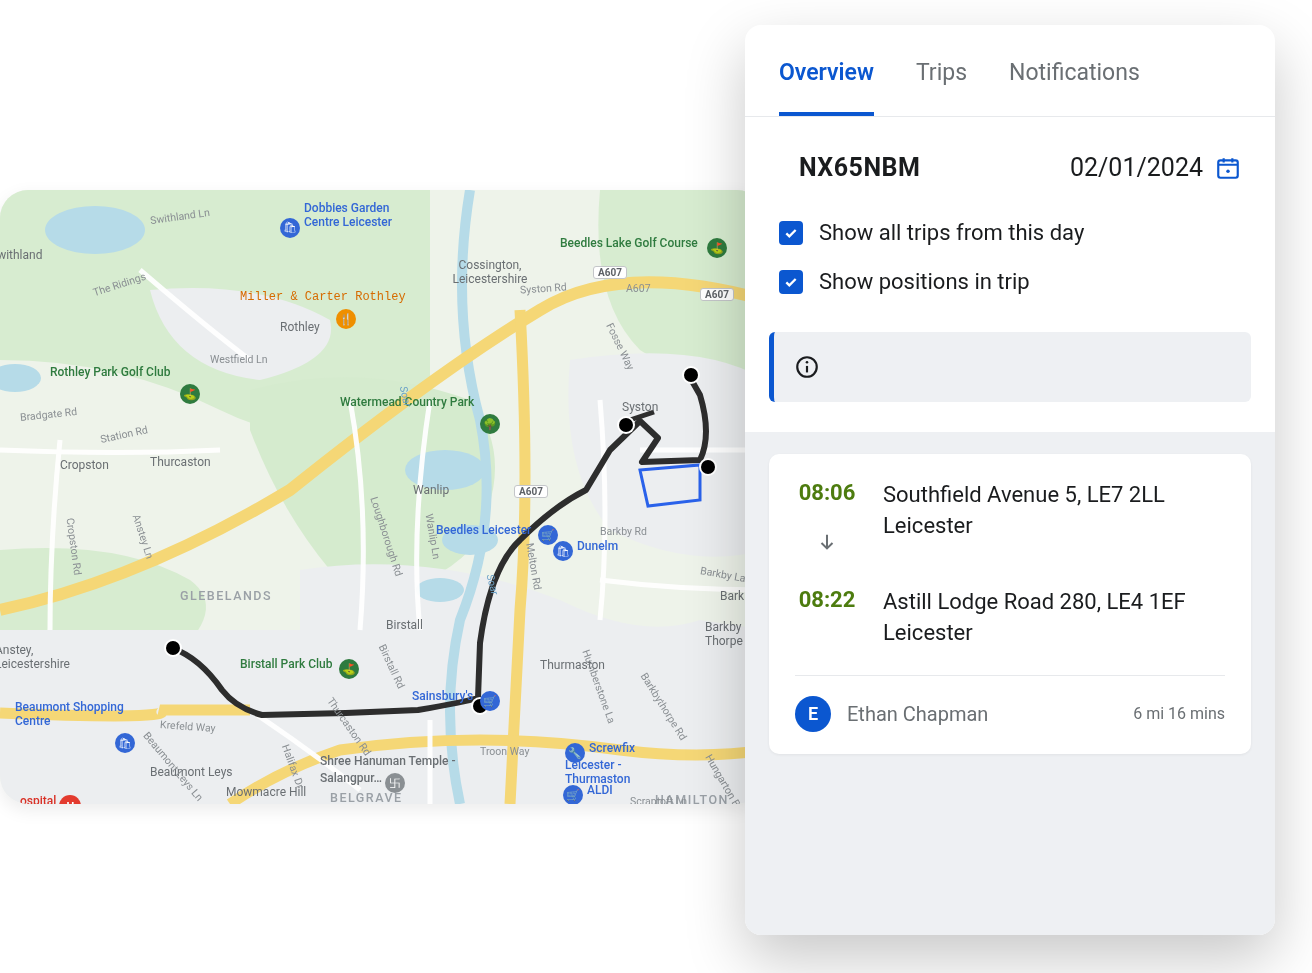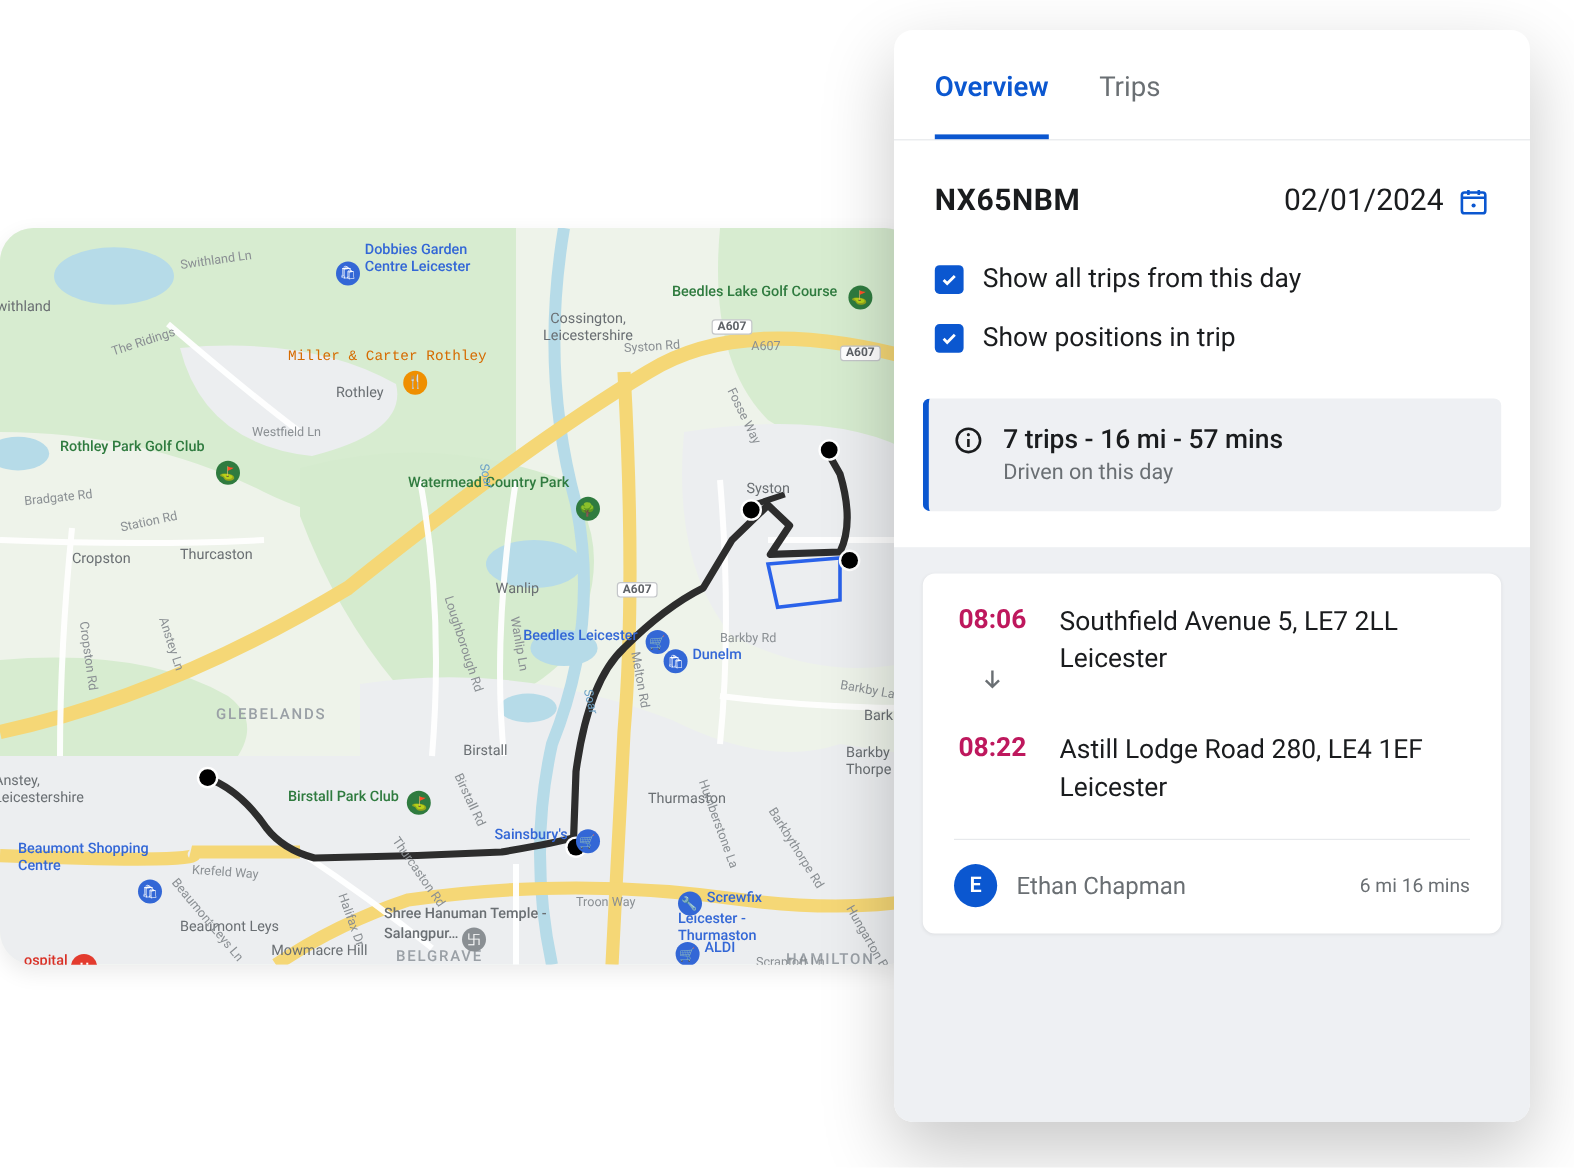--- a/index.html
+++ b/index.html
@@ -85,21 +85,21 @@
     font-size: 23px;
     color: #6a6f73;
     padding-bottom: 26px;
     cursor: pointer;
     border-bottom: 4px solid transparent;
   }
   .tab.active { color: #0b57d0; font-weight: 600; border-bottom-color: #0b57d0; }
 
   .hdr {
     display: flex; justify-content: space-between; align-items: center;
-    padding: 36px 34px 0 34px;
+    padding: 36px 34px 0 54px;
   }
   .vehicle { font-size: 25px; font-weight: 700; color: #1a1c1e; letter-spacing: .5px; }
   .date-wrap { display: flex; align-items: center; gap: 12px; }
   .date-txt { font-size: 25px; font-weight: 400; color: #1a1c1e; }
   .cal-icon svg { display: block; }
 
   .checks { padding: 38px 34px 0 34px; display: flex; flex-direction: column; gap: 24px; }
   .check { display: flex; align-items: center; gap: 16px; font-size: 22px; color: #1a1c1e; cursor: pointer; }
   .cbox {
     width: 24px; height: 24px; border-radius: 4px; background: #0b57d0;
@@ -126,21 +126,21 @@
     flex: 1;
     padding: 22px 24px;
   }
   .trip-card {
     background: #fff; border-radius: 10px;
     box-shadow: 0 1px 3px rgba(0,0,0,.06);
     padding: 26px 26px 22px 26px;
   }
   .trip-row { display: flex; gap: 24px; align-items: flex-start; }
   .trip-time-col { display: flex; flex-direction: column; align-items: center; width: 64px; }
-  .trip-time { font-size: 22px; font-weight: 700; color: #be185d; }
+  .trip-time { font-size: 22px; font-weight: 700; color: #4d7c0f; }
   .arrow-down { margin-top: 26px; color: #6a6f73; }
   .trip-addr { font-size: 22px; color: #1a1c1e; line-height: 1.4; }
   .trip-row + .trip-row { margin-top: 30px; }
 
   .trip-foot {
     display: flex; align-items: center; justify-content: space-between;
     border-top: 1px solid #e7e9ec;
     margin-top: 26px; padding-top: 20px;
   }
   .driver { display: flex; align-items: center; gap: 16px; }
@@ -313,20 +313,21 @@
   <span class="road" style="left:482px; top:388px; transform:rotate(76deg); font-style:italic; color:#6da2c6;">Soar</span>
   <span class="road" style="left:395px; top:200px; transform:rotate(78deg); font-style:italic; color:#6da2c6;">Soar</span>
   <span class="road" style="left:626px; top:92px;">A607</span>
 </div>
 
 <div class="panel">
 
   <div class="tabs">
     <div class="tab active">Overview</div>
     <div class="tab">Trips</div>
+    <div class="tab">Notifications</div>
   </div>
 
   <div class="hdr">
     <span class="vehicle">NX65NBM</span>
     <div class="date-wrap">
       <span class="date-txt">02/01/2024</span>
       <span class="cal-icon">
         <svg width="26" height="26" viewBox="0 0 24 24" fill="none" stroke="#0b57d0" stroke-width="2">
           <rect x="3" y="5" width="18" height="16" rx="2"></rect>
           <path d="M3 9h18M8 3v4M16 3v4"></path>
@@ -356,24 +357,20 @@
   </div>
 
   <div class="summary">
     <span class="info">
       <svg viewBox="0 0 24 24" width="26" height="26" fill="none" stroke="#1a1c1e" stroke-width="2">
         <circle cx="12" cy="12" r="9"></circle>
             <line x1="12" y1="11" x2="12" y2="17"></line>
             <circle cx="12" cy="7.6" r="1.2" fill="#1a1c1e" stroke="none"></circle>
       </svg>
     </span>
-    <div>
-      <div class="line1">7 trips - 16 mi - 57 mins</div>
-      <div class="line2">Driven on this day</div>
-    </div>
   </div>
 
   <div class="trips-area">
     <div class="trip-card">
 
       <div class="trip-row">
         <div class="trip-time-col">
           <span class="trip-time">08:06</span>
           <span class="arrow-down">
             <svg width="22" height="22" viewBox="0 0 24 24" fill="none" stroke="#6a6f73" stroke-width="2.2">

